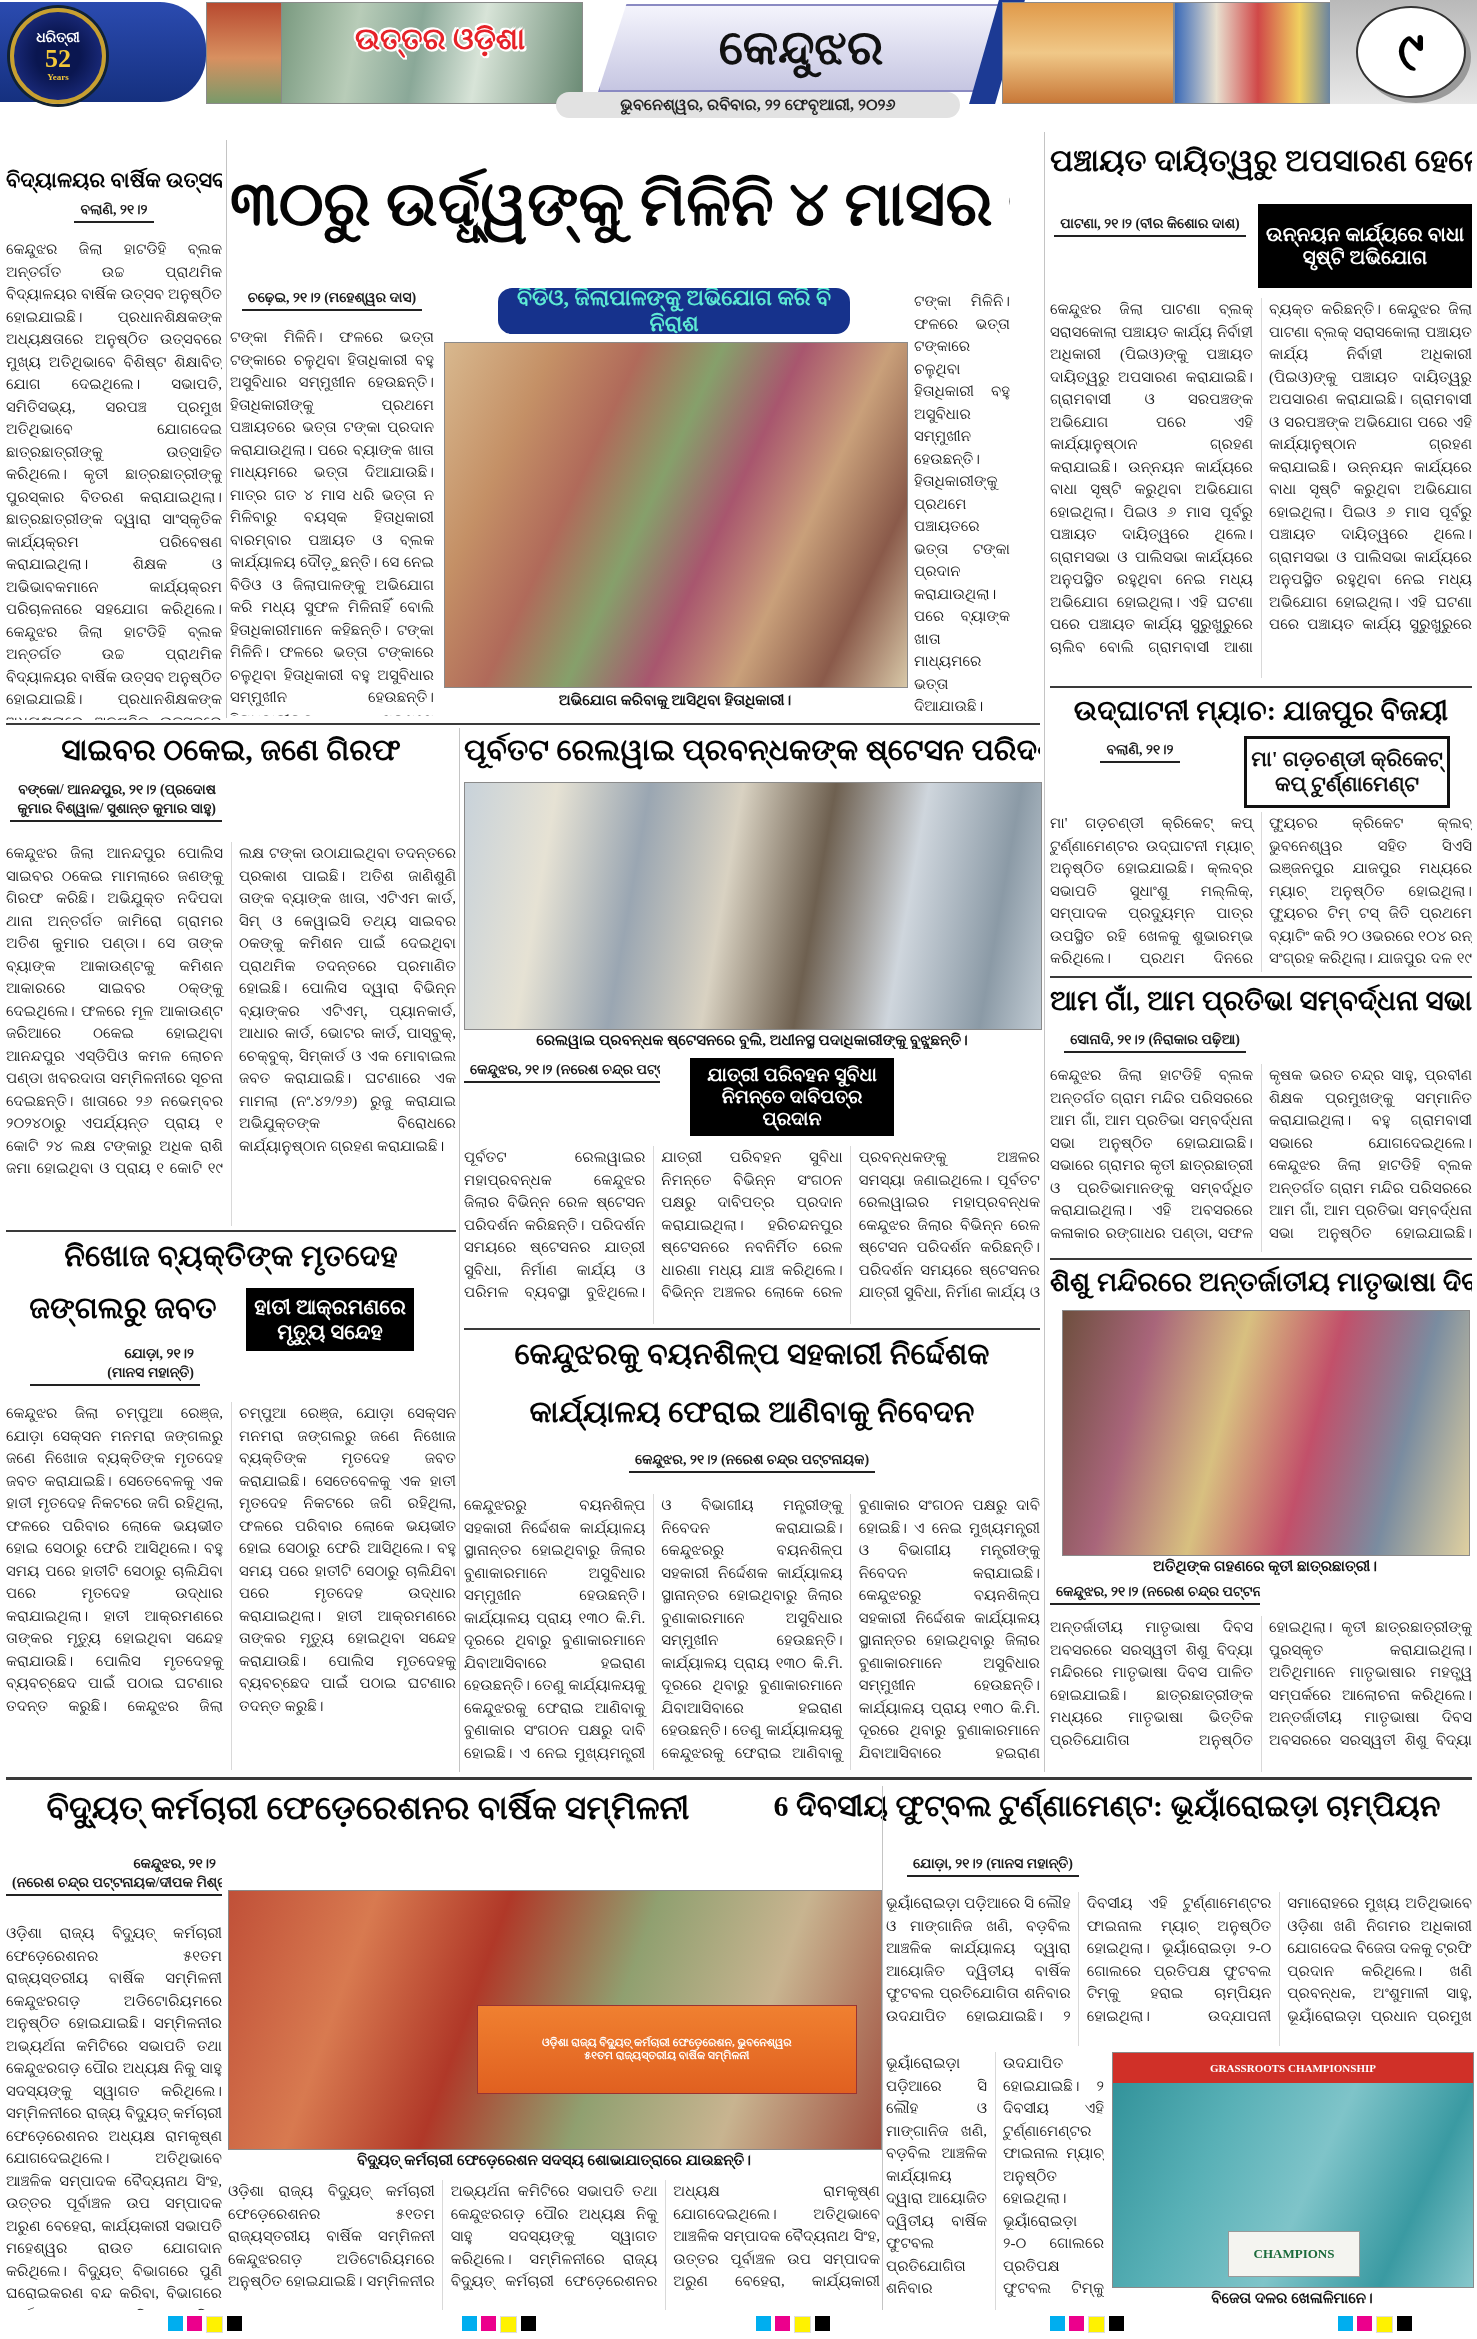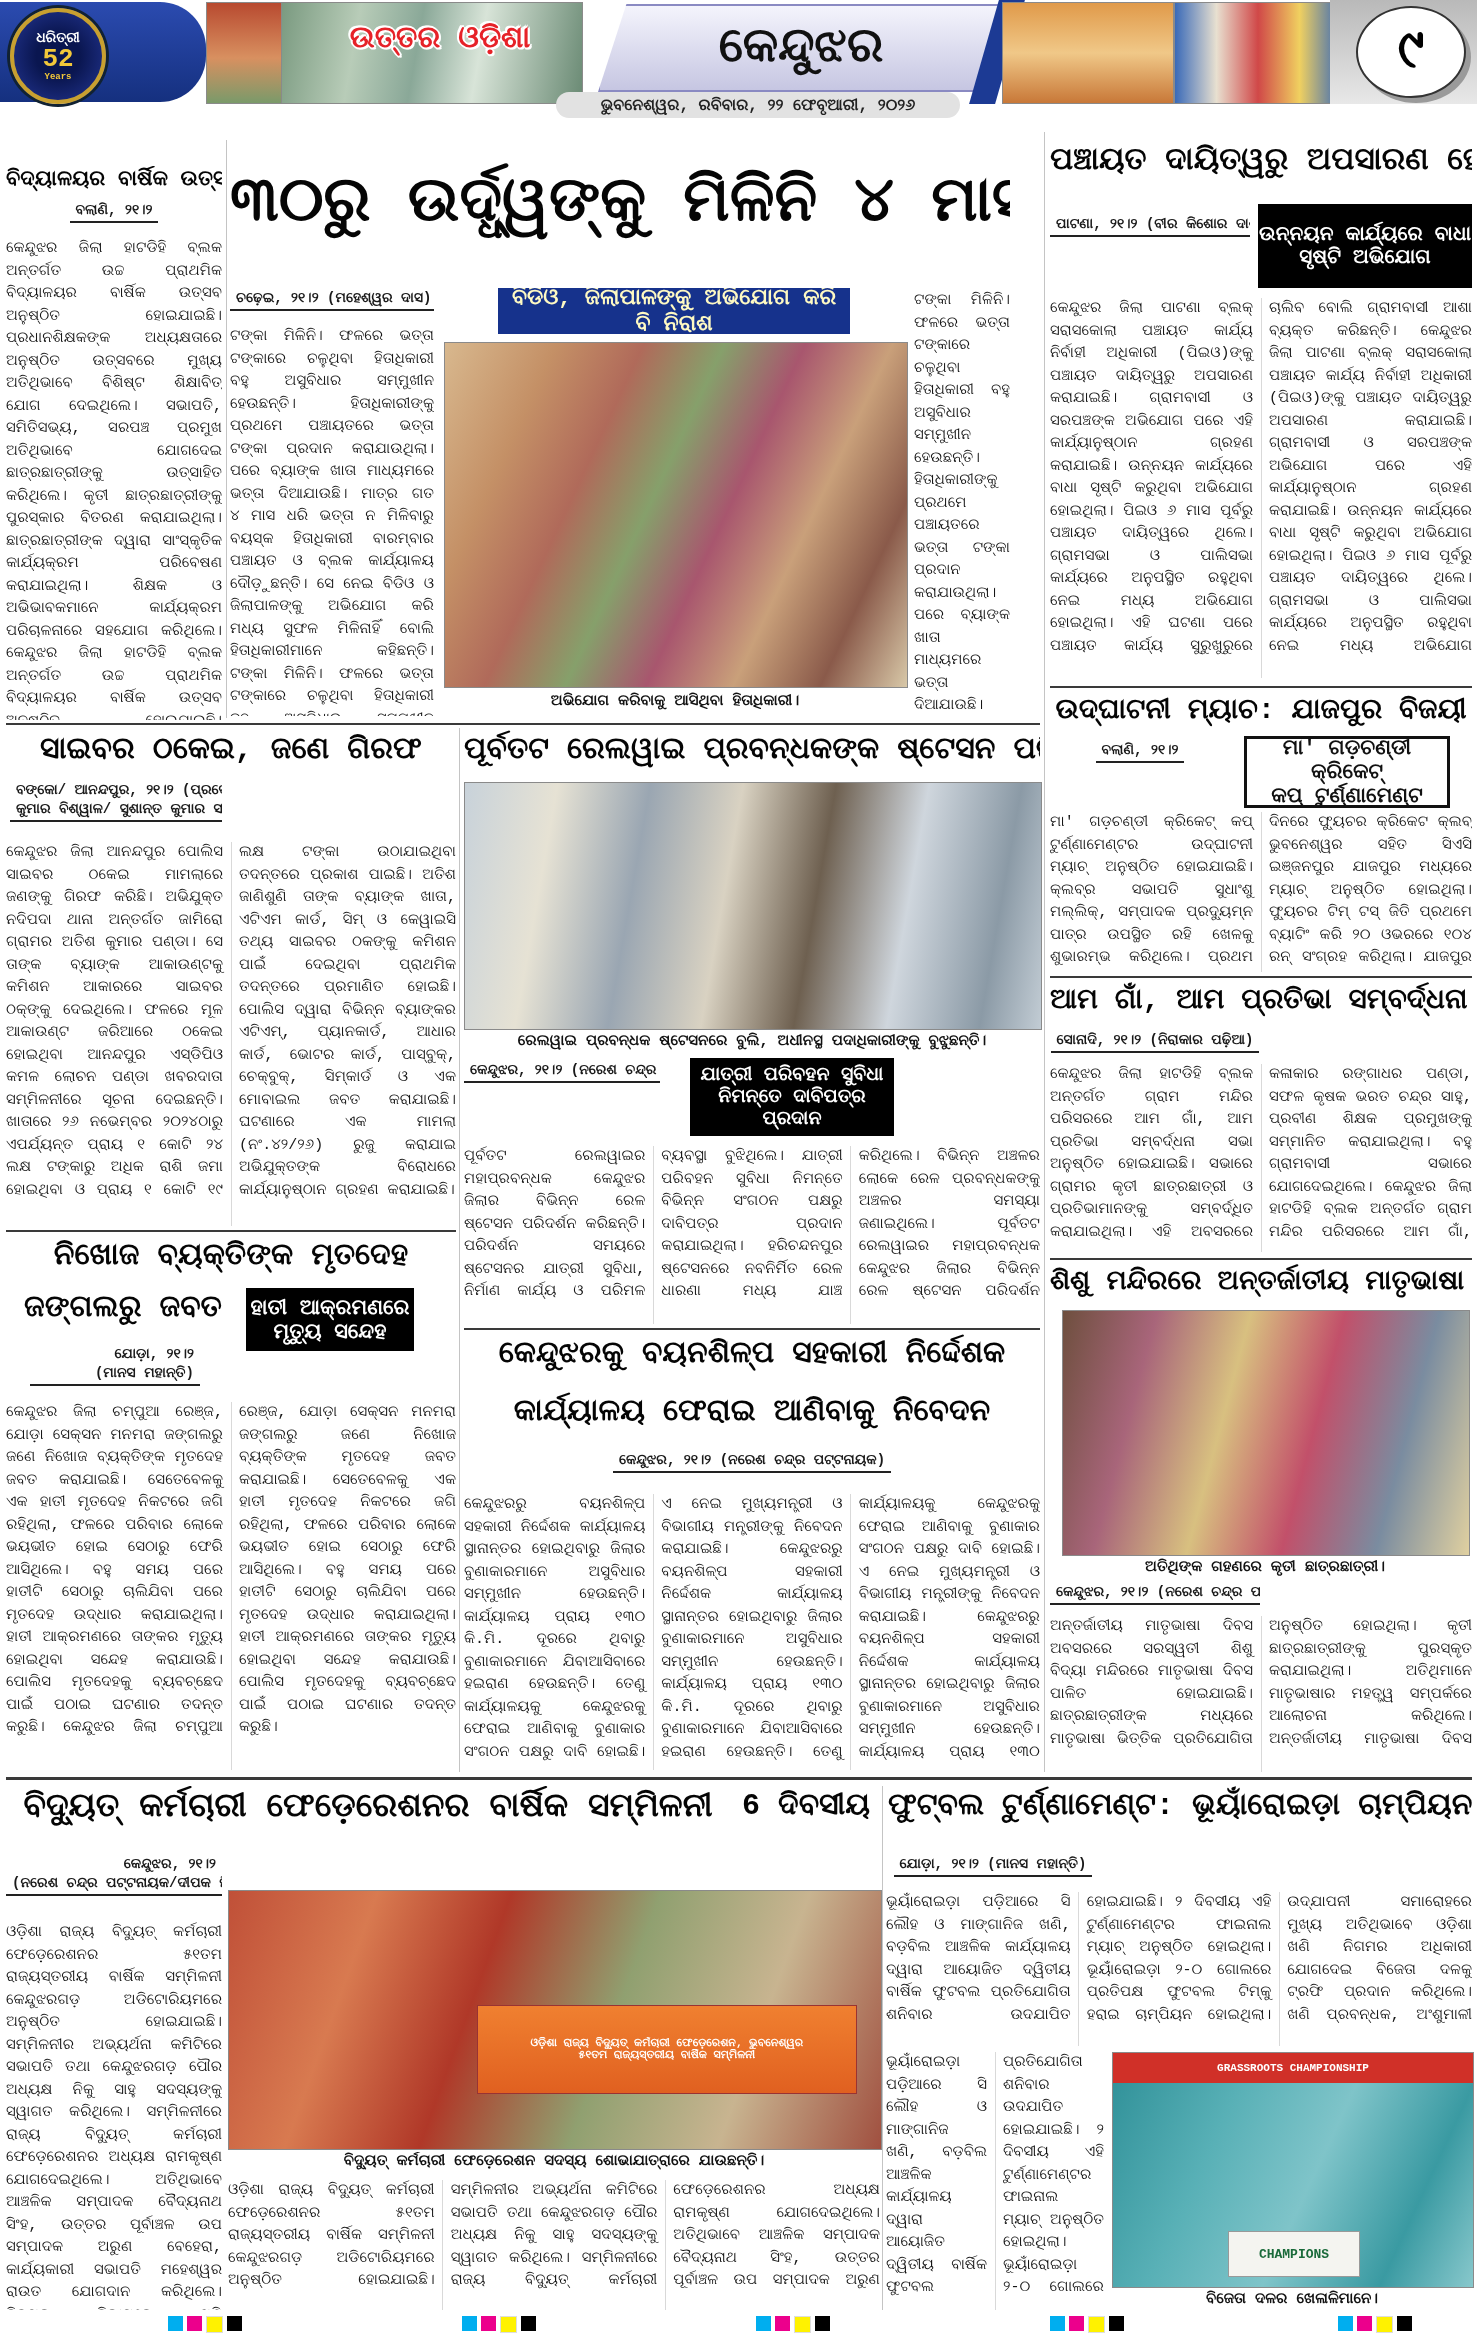--- a/index.html
+++ b/index.html
@@ -1,17 +1,17 @@
 <!DOCTYPE html>
 <html><head>
 <meta charset="utf-8">
 <style>
   html,body{margin:0;padding:0;background:#888;}
   .page{position:relative;width:1477px;height:2339px;background:#ffffff;margin:0 auto;overflow:hidden;
-        font-family:Liberation Mono, monospace;color:#1a1a1a;}
+        font-family:Liberation Serif, serif;color:#1a1a1a;}
   .abs{position:absolute;}
   
   .mast-left{left:0;top:2px;width:206px;height:100px;background:linear-gradient(180deg,#2b4bb0,#15307f);
              border-radius:0 46px 46px 0;}
   .medal{position:absolute;left:10px;top:6px;width:88px;height:88px;border-radius:50%;
          background:radial-gradient(circle,#0a1650 35%,#1a2a7a 75%,#0a1650 100%);
          border:4px solid #c8a030;box-shadow:0 0 0 3px #123;display:flex;flex-direction:column;
          align-items:center;justify-content:center;}
   .m-name{color:#fff;font-size:14px;font-weight:bold;}
   .m-years{color:#f3c83a;font-size:26px;font-weight:bold;line-height:1;}
@@ -37,22 +37,22 @@
   .hl{font-weight:bold;color:#050505;white-space:nowrap;overflow:hidden;text-align:center;line-height:1.35;}
   .body{font-size:15px;line-height:1.5;text-align:justify;overflow:hidden;color:#161616;}
   .cols2{column-count:2;column-gap:16px;column-rule:1px solid #d9d9d9;}
   .cols3{column-count:3;column-gap:16px;column-rule:1px solid #d9d9d9;}
   .bywrap{display:flex;justify-content:center;overflow:hidden;}
   .by{font-size:14px;font-weight:bold;text-align:right;border-bottom:2px solid #222;padding:0 6px 3px;
       white-space:nowrap;overflow:hidden;max-width:100%;}
   .blackbox{background:#000;color:#fff;font-weight:bold;text-align:center;display:flex;flex-direction:column;
             justify-content:center;overflow:hidden;}
   .blackbox span{display:block;}
-  .bluebox{background:#16328c;color:#fef9c3;font-weight:bold;text-align:center;display:flex;align-items:center;
-           justify-content:center;font-size:22px;overflow:hidden;}
+  .bluebox{background:#16328c;color:#5eead4;font-weight:bold;text-align:center;display:flex;align-items:center;
+           justify-content:center;font-size:22px;overflow:hidden;border-radius:14px;}
   .cupbox{background:#fff;border:3px solid #111;color:#111;font-weight:bold;text-align:center;
           display:flex;flex-direction:column;justify-content:center;font-size:21px;overflow:hidden;}
   .cap{font-size:15px;font-weight:bold;text-align:center;white-space:nowrap;overflow:hidden;color:#111;}
   .hr{background:#3a3a3a;height:2px;}
   .vr{background:#c4c4c4;width:1px;}
   
   .ph-lead{background:linear-gradient(115deg,#d8b88e,#c49066 18%,#b06a5a 32%,#86a06b 45%,#a8566e 58%,#c9a07a 72%,#8a5a4a 86%,#d8c8a8);}
   .ph-rail{background:linear-gradient(100deg,#c8d2da,#e6e2d4 15%,#9aa6b2 30%,#d9d2c2 45%,#6e6050 60%,#cfd6dd 75%,#8b9aa6 90%,#c2ccd4);}
   .ph-shishu{background:linear-gradient(105deg,#6e4f3e,#a8657a 20%,#d8c080 40%,#c2506a 60%,#7a8ca0 80%,#e0d0a0);}
   .ph-rally{background:linear-gradient(110deg,#c05038,#d87a50 20%,#b03828 38%,#90a070 58%,#c8b490 78%,#a05040);}

